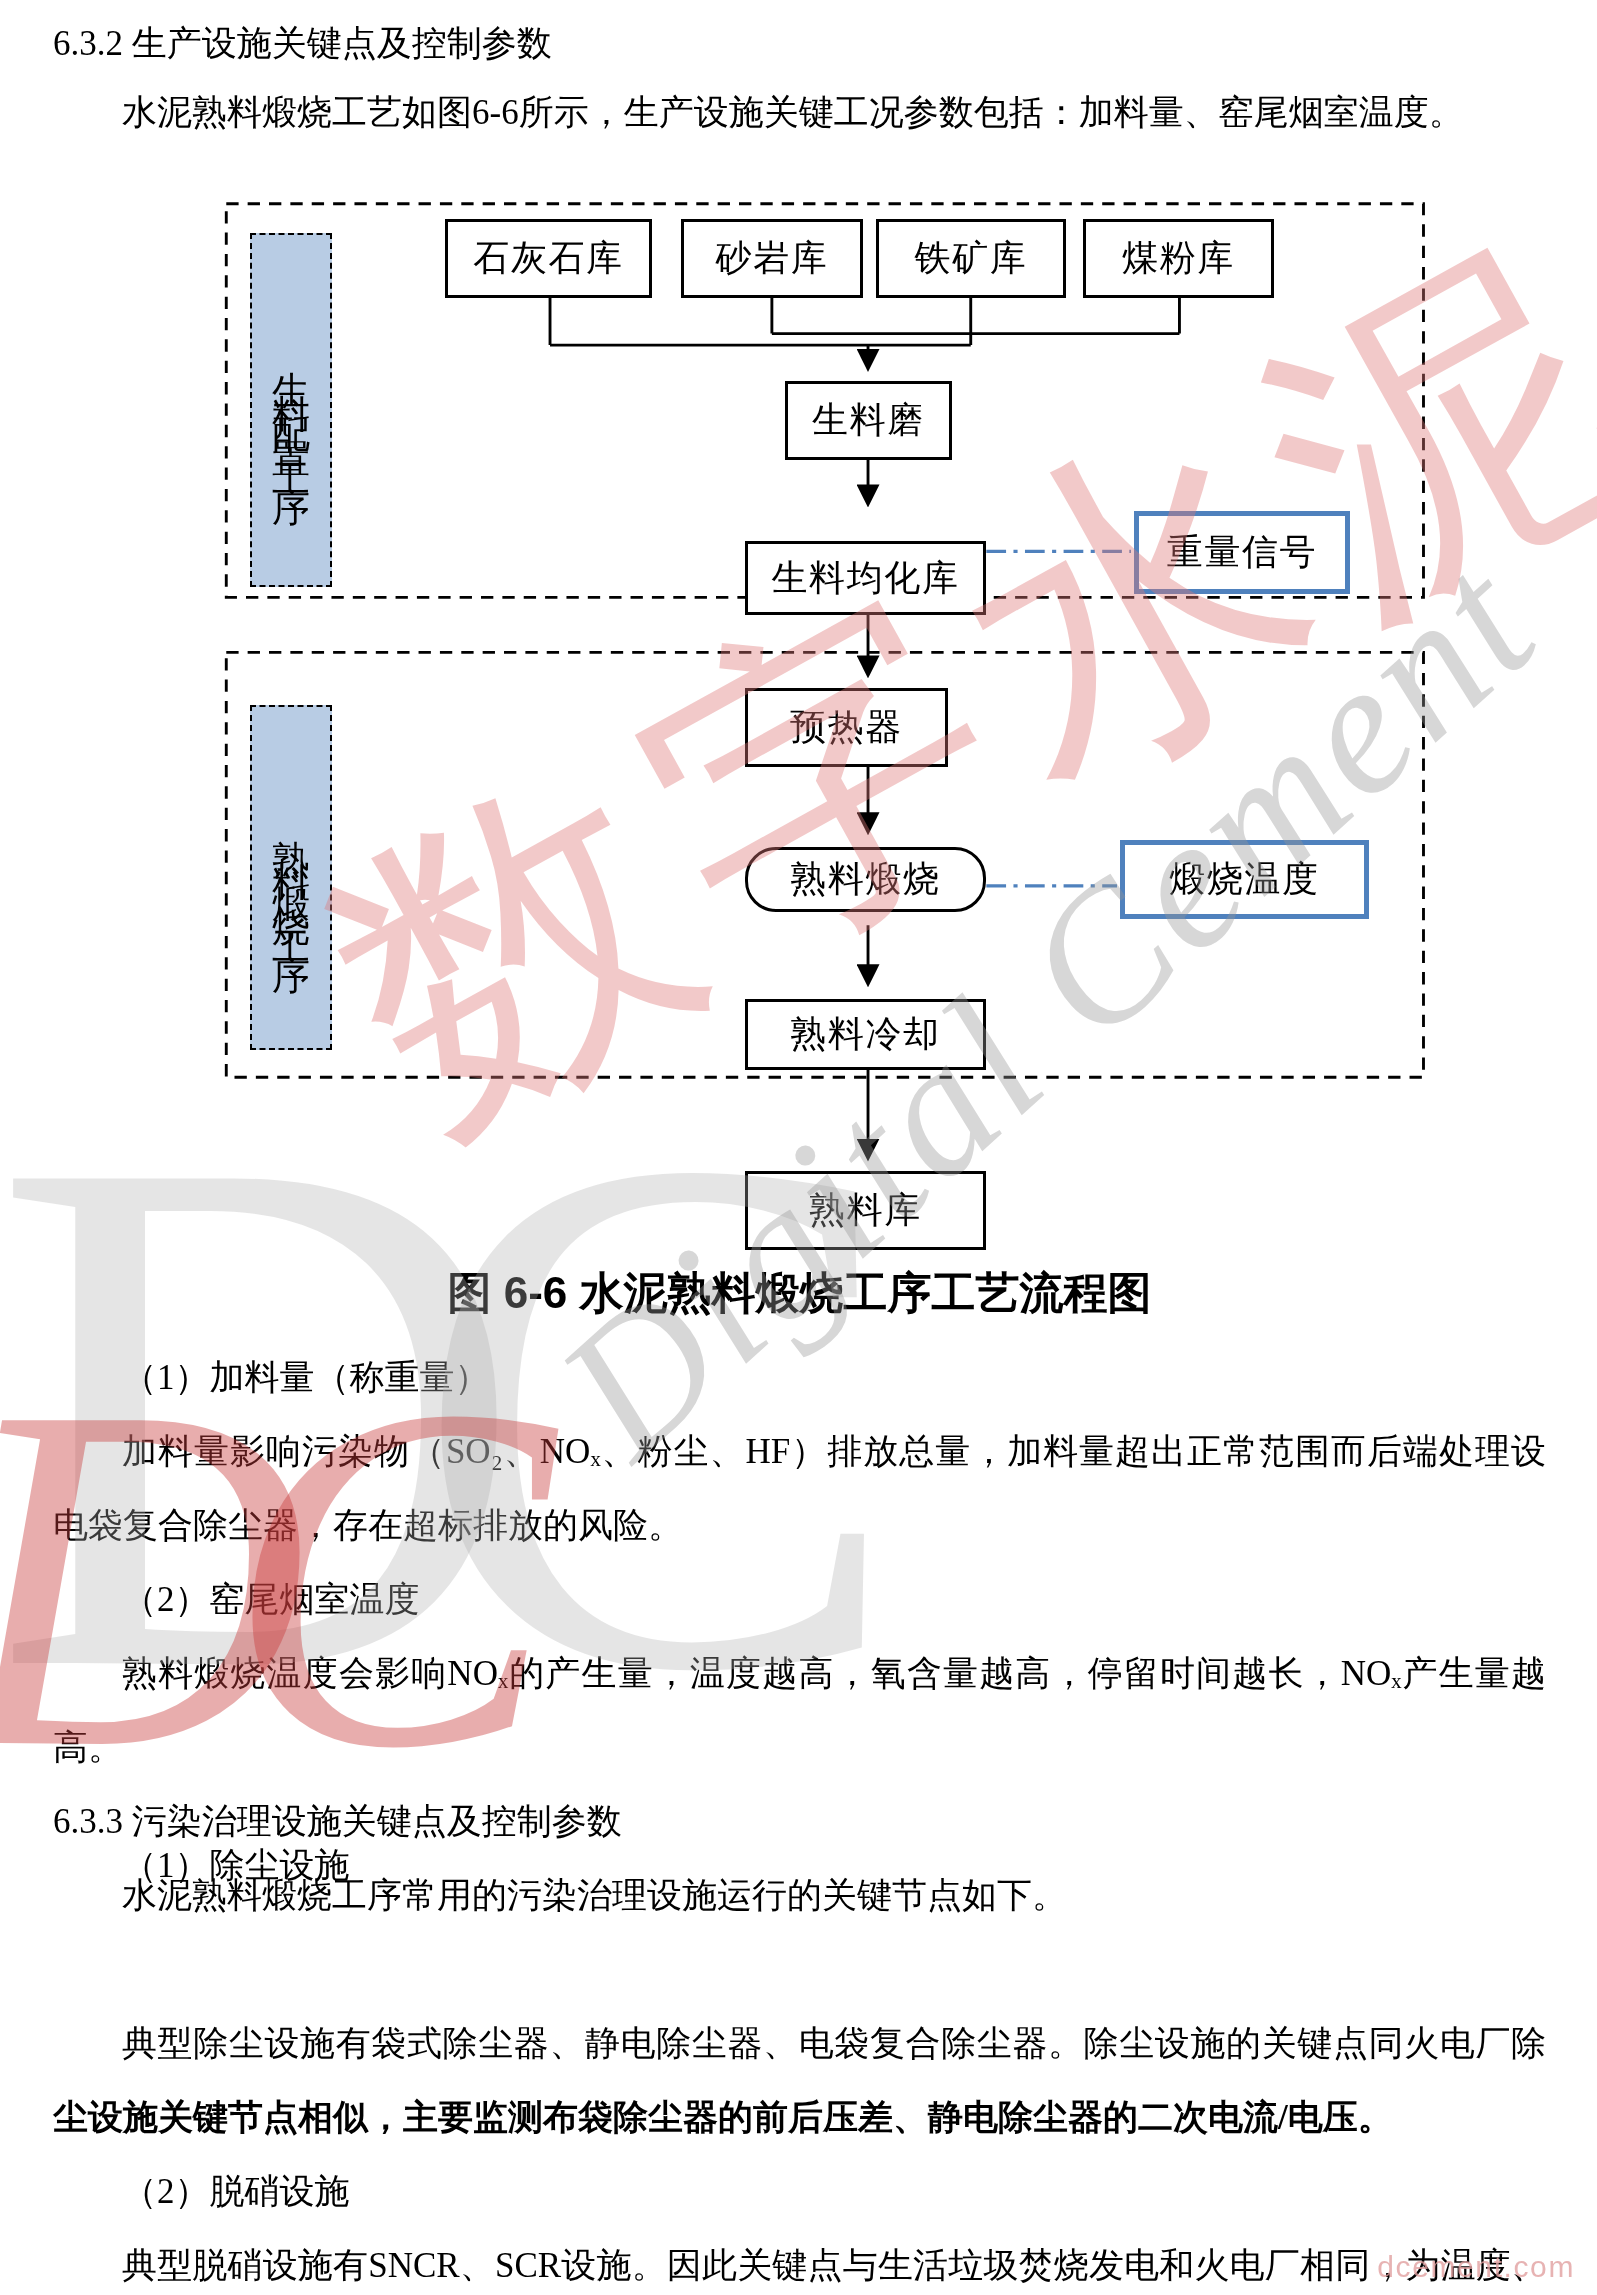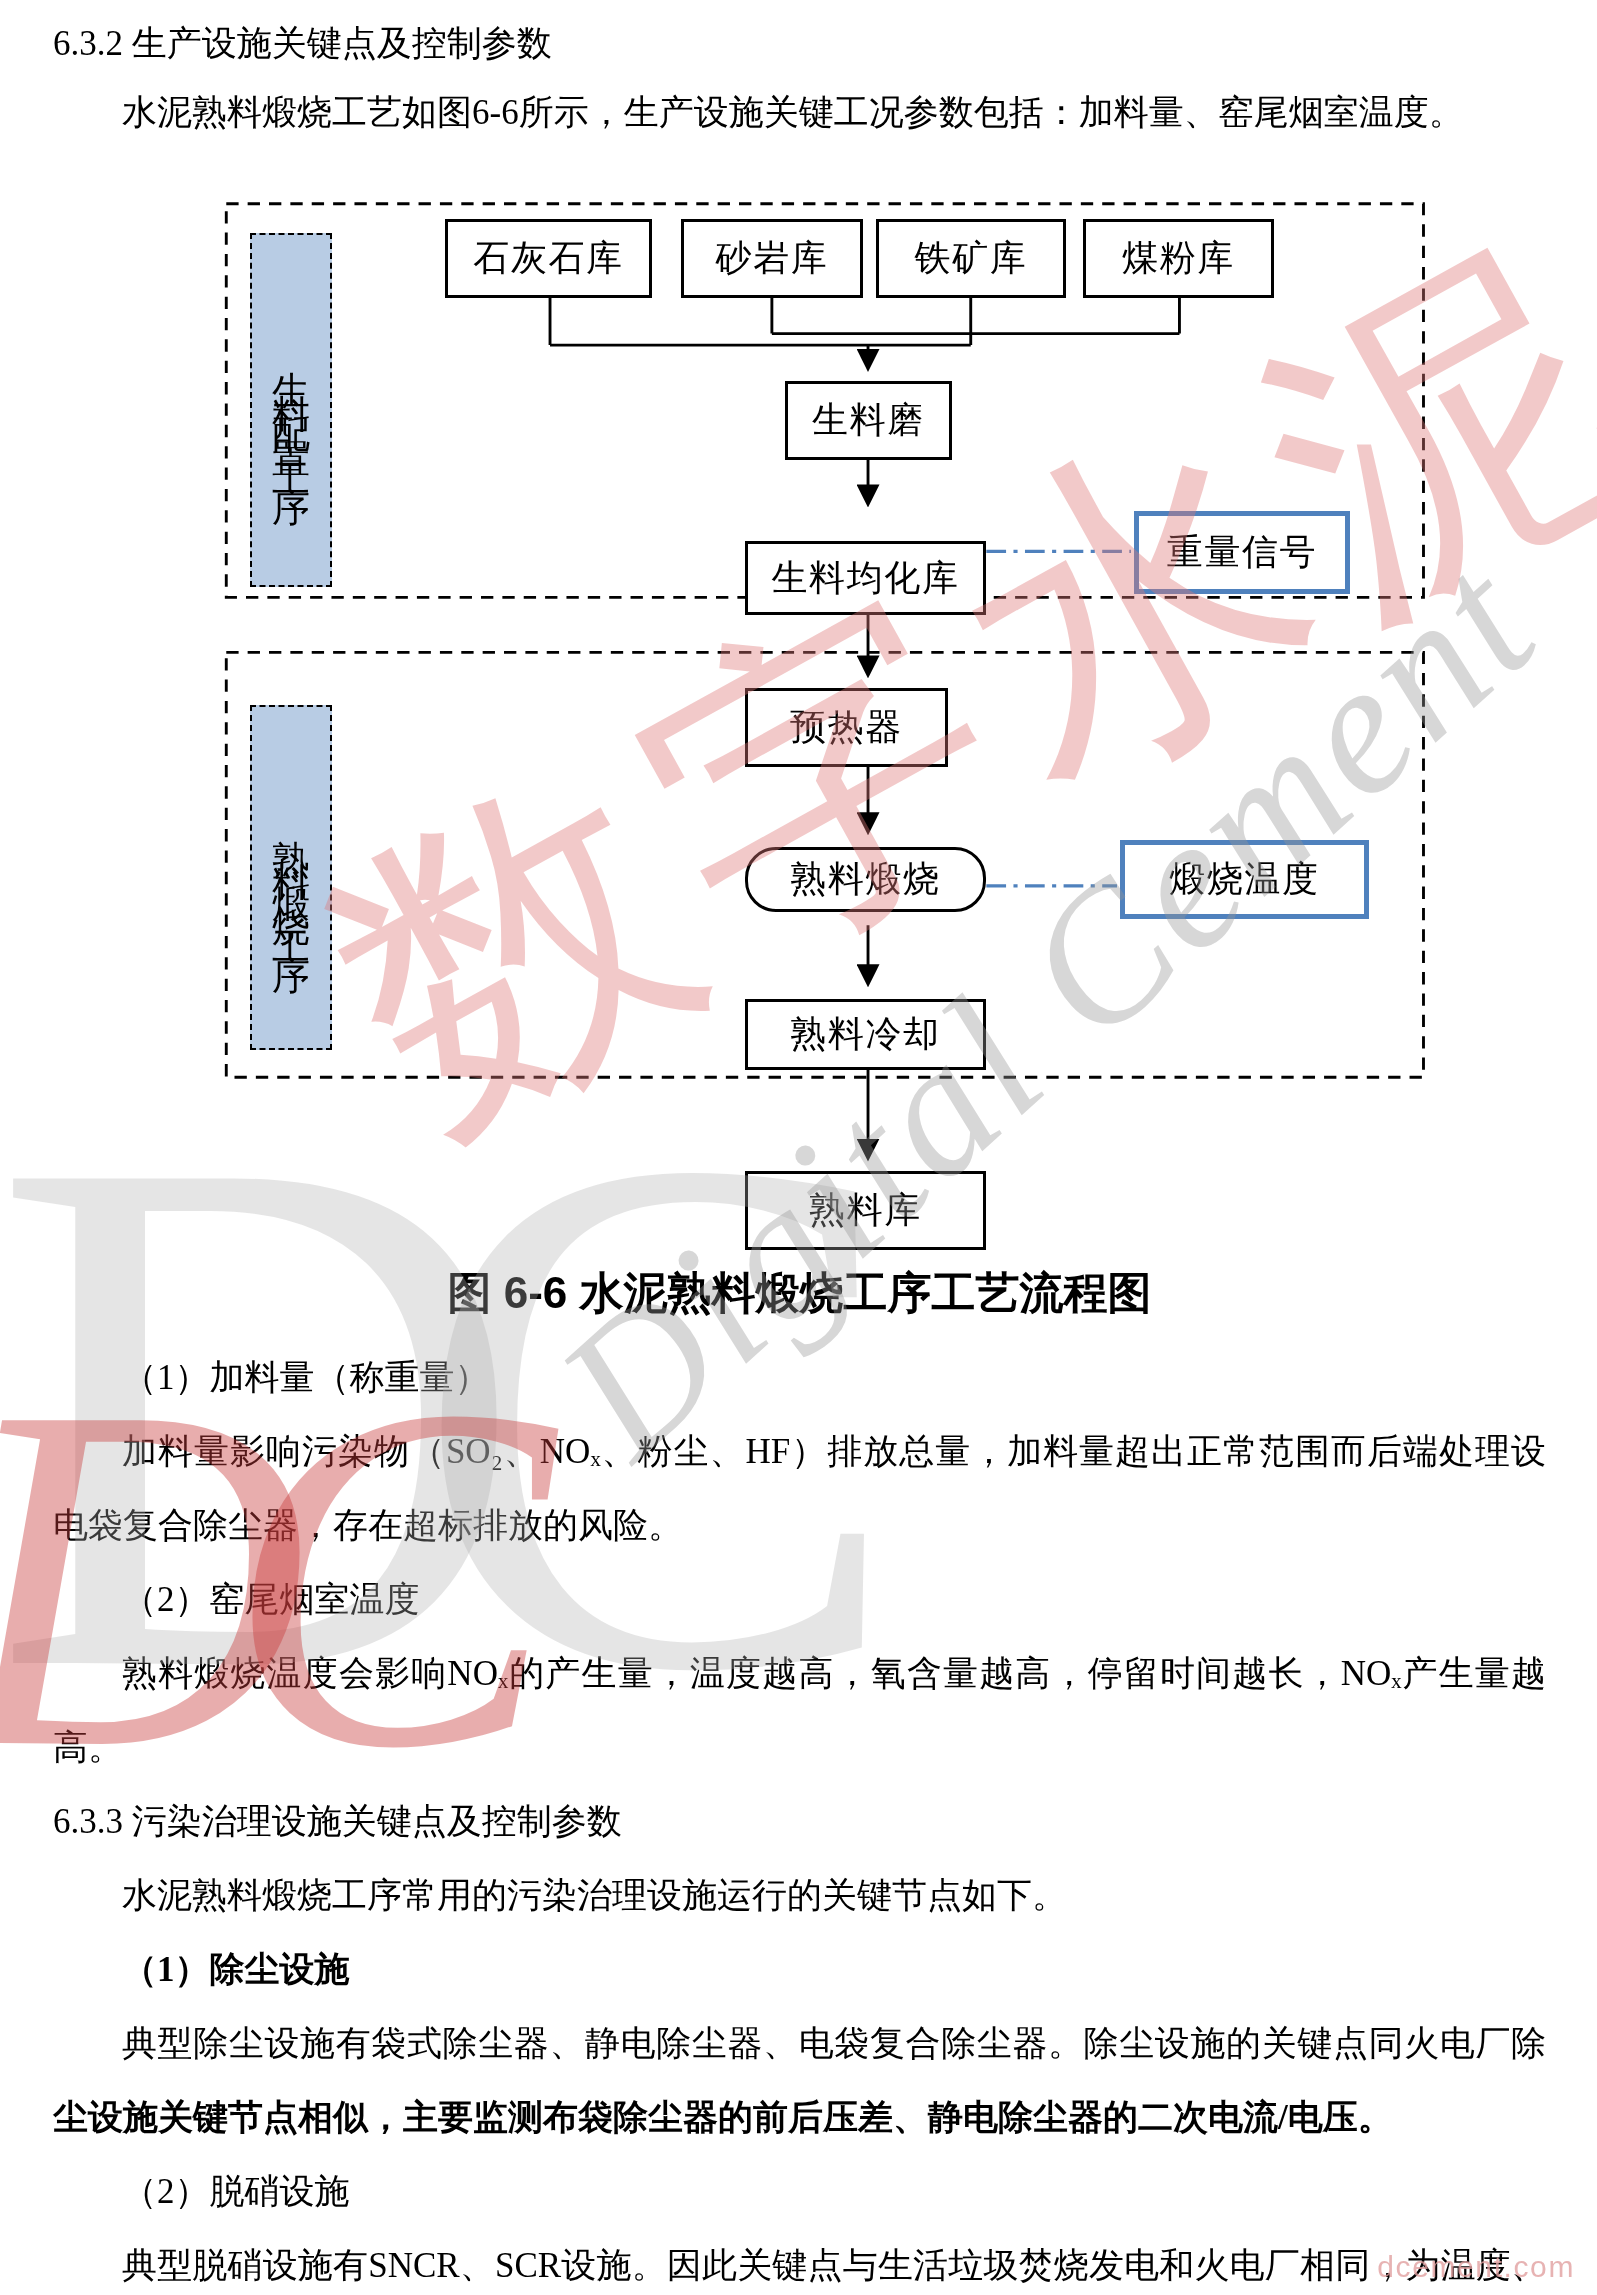--- a/index.html
+++ b/index.html
@@ -111,21 +111,21 @@
   <div class="cap" style="top:1256px;">图 6-6 水泥熟料煅烧工序工艺流程图</div>
 
   <div class="trow ind" style="top:1341px;">（1）加料量（称重量）</div>
   <div class="trow ind full" style="top:1415px;">加料量影响污染物（SO₂、NOₓ、粉尘、HF）排放总量，加料量超出正常范围而后端处理设</div>
   <div class="trow" style="top:1489px;">电袋复合除尘器，存在超标排放的风险。</div>
   <div class="trow ind" style="top:1563px;">（2）窑尾烟室温度</div>
   <div class="trow ind full" style="top:1637px;">熟料煅烧温度会影响NOₓ的产生量，温度越高，氧含量越高，停留时间越长，NOₓ产生量越</div>
   <div class="trow" style="top:1711px;">高。</div>
   <div class="trow" style="top:1785px;">6.3.3 污染治理设施关键点及控制参数</div>
   <div class="trow ind" style="top:1859px;">水泥熟料煅烧工序常用的污染治理设施运行的关键节点如下。</div>
-  <div class="trow ind" style="top:1933px;font-weight:bold;">（1）除尘设施</div>
+  <div class="trow ind" style="top:1829px;">（1）除尘设施</div>
   <div class="trow ind full" style="top:2007px;">典型除尘设施有袋式除尘器、静电除尘器、电袋复合除尘器。除尘设施的关键点同火电厂除</div>
   <div class="trow" style="top:2081px;font-weight:bold;">尘设施关键节点相似，主要监测布袋除尘器的前后压差、静电除尘器的二次电流/电压。</div>
   <div class="trow ind" style="top:2155px;">（2）脱硝设施</div>
   <div class="trow ind full" style="top:2229px;">典型脱硝设施有SNCR、SCR设施。因此关键点与生活垃圾焚烧发电和火电厂相同，为温度、</div>
 
   <div class="wm wm-dcg">DC</div>
   <div class="wm wm-dcr">DC</div>
   <div class="wm wm-cn">数字水泥</div>
   <div class="wm wm-en">Digital Cement</div>
   <div class="wm wm-site">dcement.com</div>

